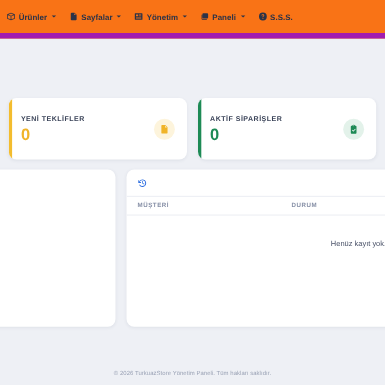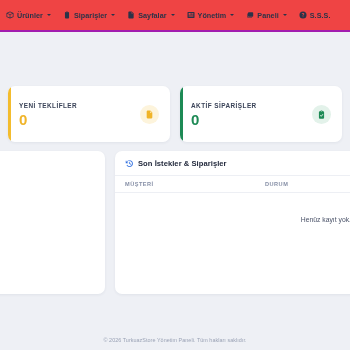--- a/index.html
+++ b/index.html
@@ -13,22 +13,22 @@
   body {
     font-family: "Liberation Sans", sans-serif;
     background: #eef0f5;
     color: #232a3d;
     position: relative;
   }
 
   
   .navbar {
     height: 30px;
-    background: #ef4444;
-    border-bottom: 2px solid #a21caf;
+    background: #f97316;
+    border-bottom: 5px solid #a21caf;
     display: flex;
     align-items: center;
     padding: 15px 2px;
     position: relative;
     z-index: 5;
   }
 
   .nav-item {
     display: flex;
     align-items: center;
@@ -219,29 +219,20 @@
   <div class="nav-item">
     <span class="nav-icon">
       <svg viewBox="0 0 16 16" fill="currentColor">
           <path d="M8 1 1 4v8l7 3 7-3V4L8 1zm0 1.6 4.6 2L8 6.5 3.4 4.6 8 2.6zM2.4 5.7 7.3 7.7v5.5L2.4 11.1V5.7zm6.3 7.5V7.7l4.9-2v5.4l-4.9 2.1z"></path>
         </svg>
     </span>
     <span>Ürünler</span>
     <i class="caret"></i>
   </div>
 
-  <div class="nav-item">
-    <span class="nav-icon">
-      <svg viewBox="0 0 16 16" fill="currentColor">
-          <path d="M10.5 1.8h-.9A1.8 1.8 0 0 0 8 .6a1.8 1.8 0 0 0-1.6 1.2h-.9c-.9 0-1.6.7-1.6 1.6v10c0 .9.7 1.6 1.6 1.6h5c.9 0 1.6-.7 1.6-1.6v-10c0-.9-.7-1.6-1.6-1.6zM8 1.7a.7.7 0 1 1 0 1.4.7.7 0 0 1 0-1.4z"></path>
-        </svg>
-    </span>
-    <span>Siparişler</span>
-    <i class="caret"></i>
-  </div>
 
   <div class="nav-item">
     <span class="nav-icon">
       <svg viewBox="0 0 16 16" fill="currentColor">
           <path d="M9.3 1H4.2C3.4 1 2.7 1.7 2.7 2.5v11c0 .8.7 1.5 1.5 1.5h7.6c.8 0 1.5-.7 1.5-1.5V4.7L9.3 1zm-.3 4.2V2.2l3 3h-3z"></path>
         </svg>
     </span>
     <span>Sayfalar</span>
     <i class="caret"></i>
   </div>
@@ -309,21 +300,20 @@
 
   <div class="panel panel-left"></div>
 
   <div class="panel panel-right">
     <div class="panel-header">
       <span class="panel-header-icon">
         <svg viewBox="0 0 16 16" fill="currentColor">
             <path d="M8 2a6 6 0 0 0-5.4 3.4V3.3H1.3v4.3h4.3V6.3H3.4A4.7 4.7 0 1 1 8 12.7c-1.8 0-3.4-1-4.2-2.5l-1.1.7A6 6 0 1 0 8 2zm-.6 2.7v3.6l3.1 1.8.6-1-2.5-1.5V4.7h-1.2z"></path>
           </svg>
       </span>
-      <span class="panel-title">Son İstekler &amp; Siparişler</span>
     </div>
 
     <div class="table">
       <div class="table-head">
         <div class="th th-customer">MÜŞTERİ</div>
         <div class="th th-status">DURUM</div>
       </div>
       <div class="empty-state">Henüz kayıt yok.</div>
     </div>
   </div>

